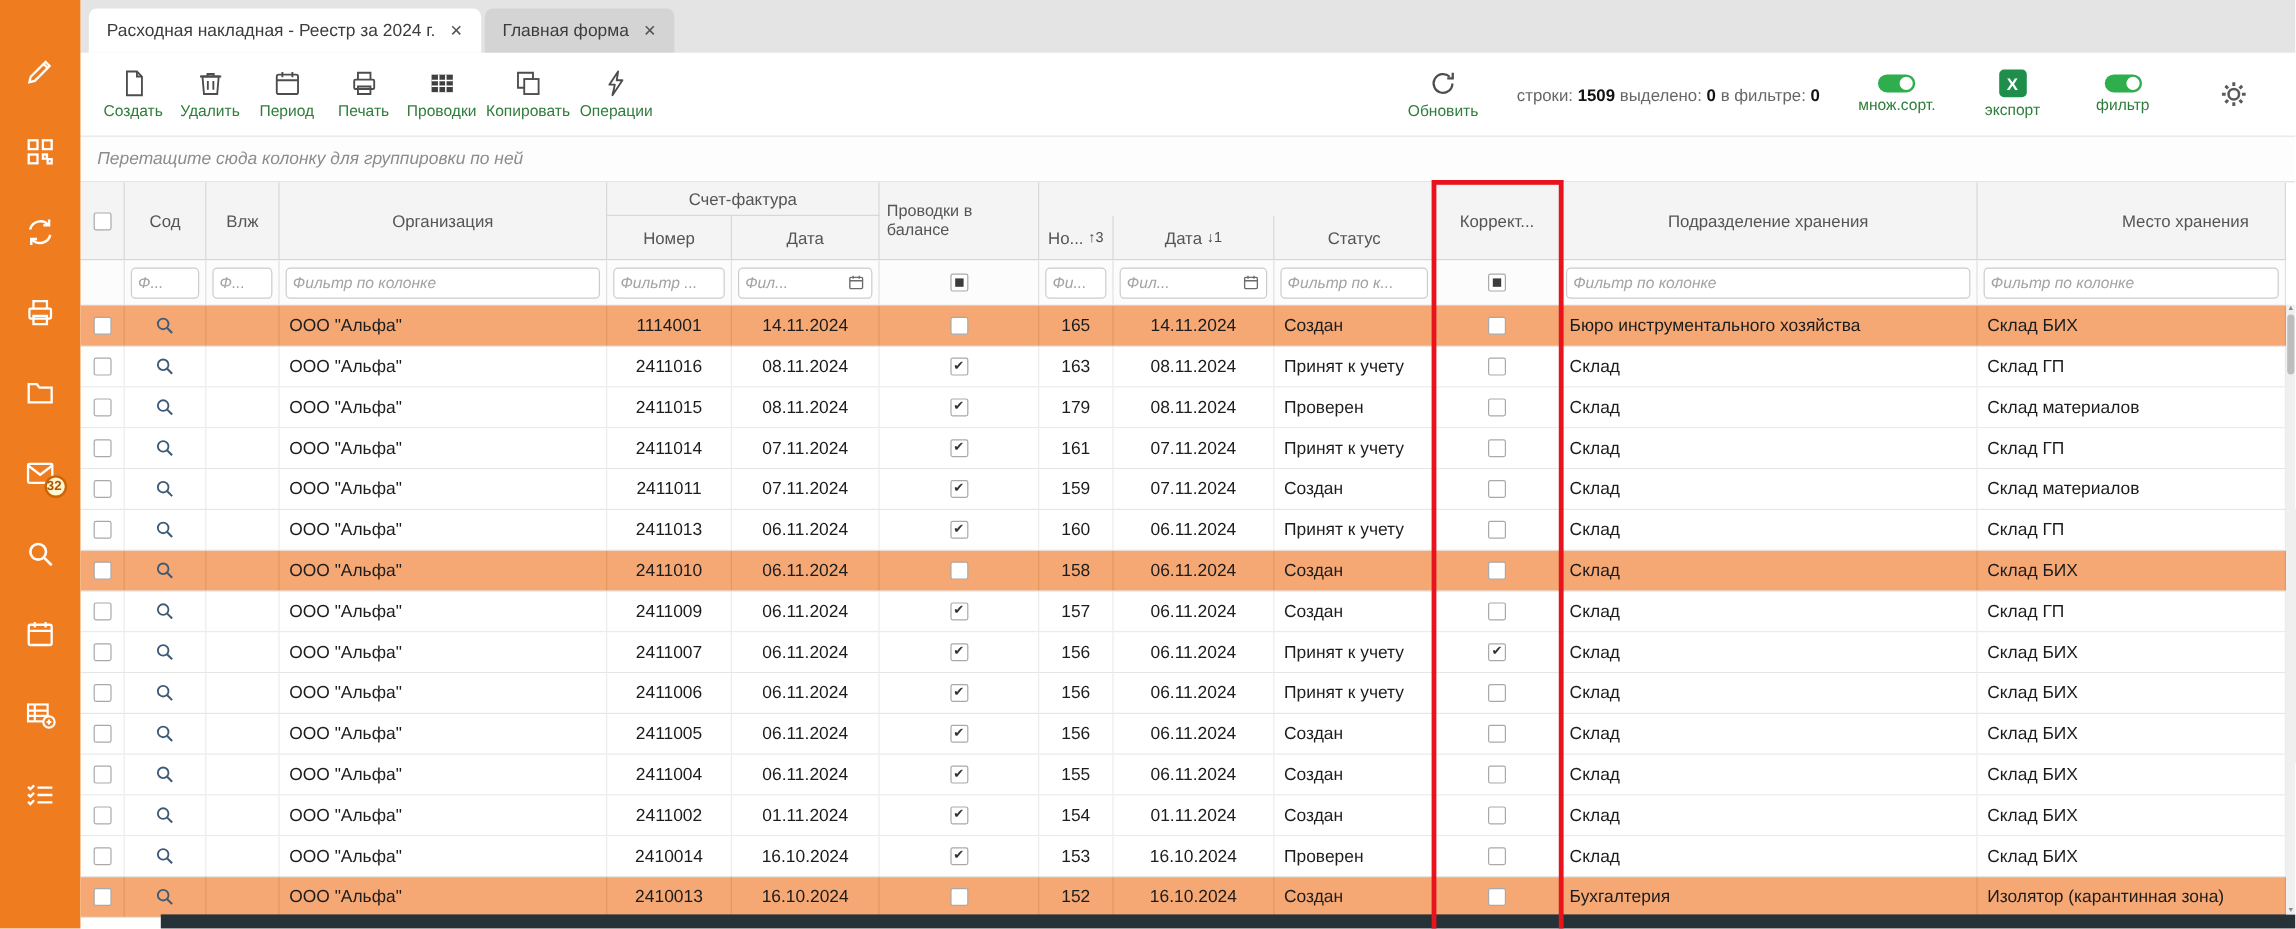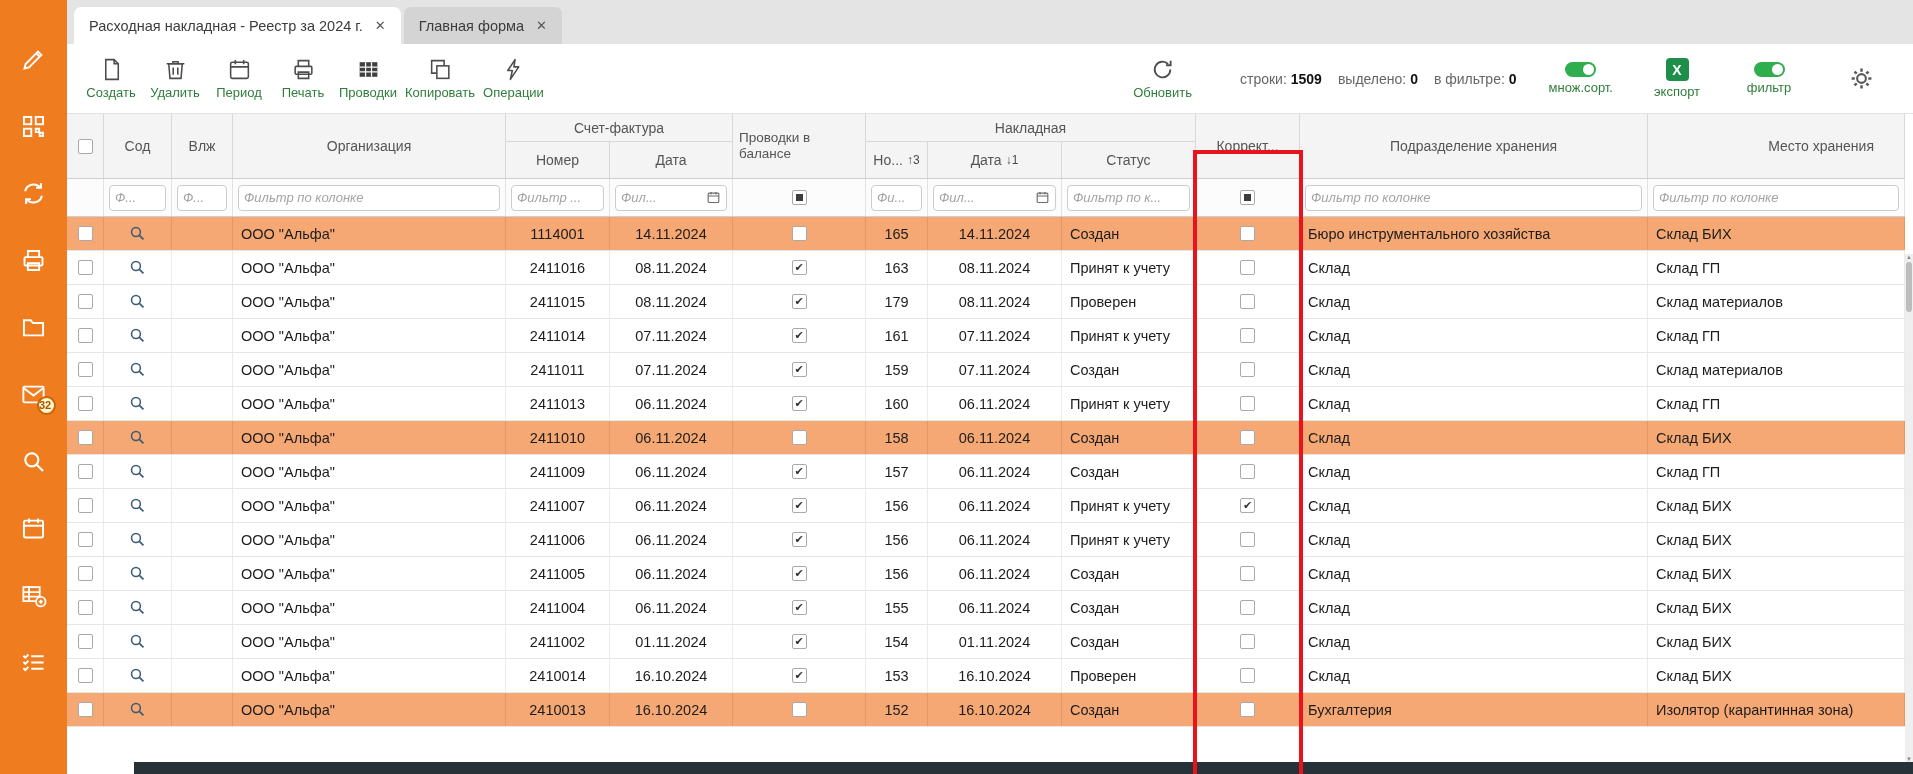--- a/index.html
+++ b/index.html
@@ -18,21 +18,21 @@
   .tabbar { height:44px; background:#e4e4e4; display:flex; align-items:flex-end; padding-left:7px; gap:3px; flex-shrink:0; }
   .tab { height:37px; display:flex; align-items:center; gap:12px; padding:0 15px; background:#d4d4d4; border-radius:7px 7px 0 0; font-size:14.5px; color:#3c3c3c; cursor:pointer; white-space:nowrap;justify-content:flex-end; }
   .tab.active { background:#fff; }
   .tab-close { color:#555; font-size:13px; line-height:1; }
 
   .toolbar { height:70px; background:#fff; border-bottom:1px solid #e2e2e2; display:flex; align-items:center; padding:0 20px 0 12px; flex-shrink:0; }
   .tb-btn { display:flex; flex-direction:column; align-items:center; justify-content:center; gap:3px; min-width:64px; padding:4px 4px; cursor:pointer; }
   .tb-ic svg { width:25px; height:25px; display:block; }
   .tb-label { font-size:13px; color:#2f7d3b; white-space:nowrap; }
   .tb-right { margin-left:auto; display:flex; align-items:center; gap:28px; }
-  .stats { display:flex; gap:16px; font-size:14px; color:#666; align-items:center; white-space:nowrap;margin-left:16px; }
+  .stats { display:flex; gap:4px; font-size:14px; color:#666; align-items:center; white-space:nowrap; }
   .stats b { color:#111; }
   .toggle { width:31px; height:15px; border-radius:8px; background:#2fae4d; position:relative; cursor:pointer; }
   .toggle::after { content:""; position:absolute; right:2px; top:2px; width:11px; height:11px; background:#fff; border-radius:50%; }
   .excel { width:23px; height:23px; background:#1e8e4a; border-radius:4px; color:#fff; font-weight:bold; font-size:14px; display:flex; align-items:center; justify-content:center; cursor:pointer; }
 
   .hint { height:38px; display:flex; align-items:center; padding-left:14px; font-style:italic; color:#8c8c8c; font-size:14.5px; border-bottom:1px solid #dedede; background:#fdfdfd; flex-shrink:0; }
 
   
   .table { flex:1; min-height:0; display:flex; flex-direction:column; width:calc(100% - 8px); --cols:37px 68px 61px 273px 104px 123px 133px 62px 134px 134px 104px 348px minmax(0,1fr); }
   .thead { display:grid; grid-template-columns:var(--cols); grid-template-rows:28px 36px; background:#f4f4f4; border-bottom:1px solid #cfcfcf; flex-shrink:0; }
@@ -253,34 +253,34 @@
                 <circle cx="12" cy="12" r="4.2" fill="none" stroke="#5a5a5a" stroke-width="2"></circle>
                 <g stroke="#5a5a5a" stroke-width="2.4">
                   <path d="M12 2.5v3M12 18.5v3M2.5 12h3M18.5 12h3M5.3 5.3l2.1 2.1M16.6 16.6l2.1 2.1M5.3 18.7l2.1-2.1M16.6 7.4l2.1-2.1"></path>
                 </g>
               </svg>
             </span>
         </div>
       </div>
     </div>
 
+    <div class="hint">Перетащите сюда колонку для группировки по ней</div>
 
     <div class="table">
       <div class="thead">
         <div class="h-cell" style="grid-area:1/1/3/2">
             <span class="cbx"></span>
           </div>
         <div class="h-cell" style="grid-area:1/2/3/3">Сод</div>
         <div class="h-cell" style="grid-area:1/3/3/4">Влж</div>
         <div class="h-cell" style="grid-area:1/4/3/5">Организация</div>
         <div class="h-cell h-group" style="grid-area:1/5/2/7">Счет-фактура</div>
         <div class="h-cell" style="grid-area:2/5/3/6">Номер</div>
         <div class="h-cell" style="grid-area:2/6/3/7">Дата</div>
         <div class="h-cell h-wrap" style="grid-area:1/7/3/8">Проводки в балансе</div>
-        <div class="h-cell h-group" style="grid-area:1/8/2/11">Накладная</div>
         <div class="h-cell" style="grid-area:2/8/3/9">
             <span>Но...</span>
             <span class="sort">↑3</span>
           </div>
         <div class="h-cell" style="grid-area:2/9/3/10">
             <span>Дата</span>
             <span class="sort">↓1</span>
           </div>
         <div class="h-cell" style="grid-area:2/10/3/11">Статус</div>
         <div class="h-cell" style="grid-area:1/11/3/12">Коррект...</div>

